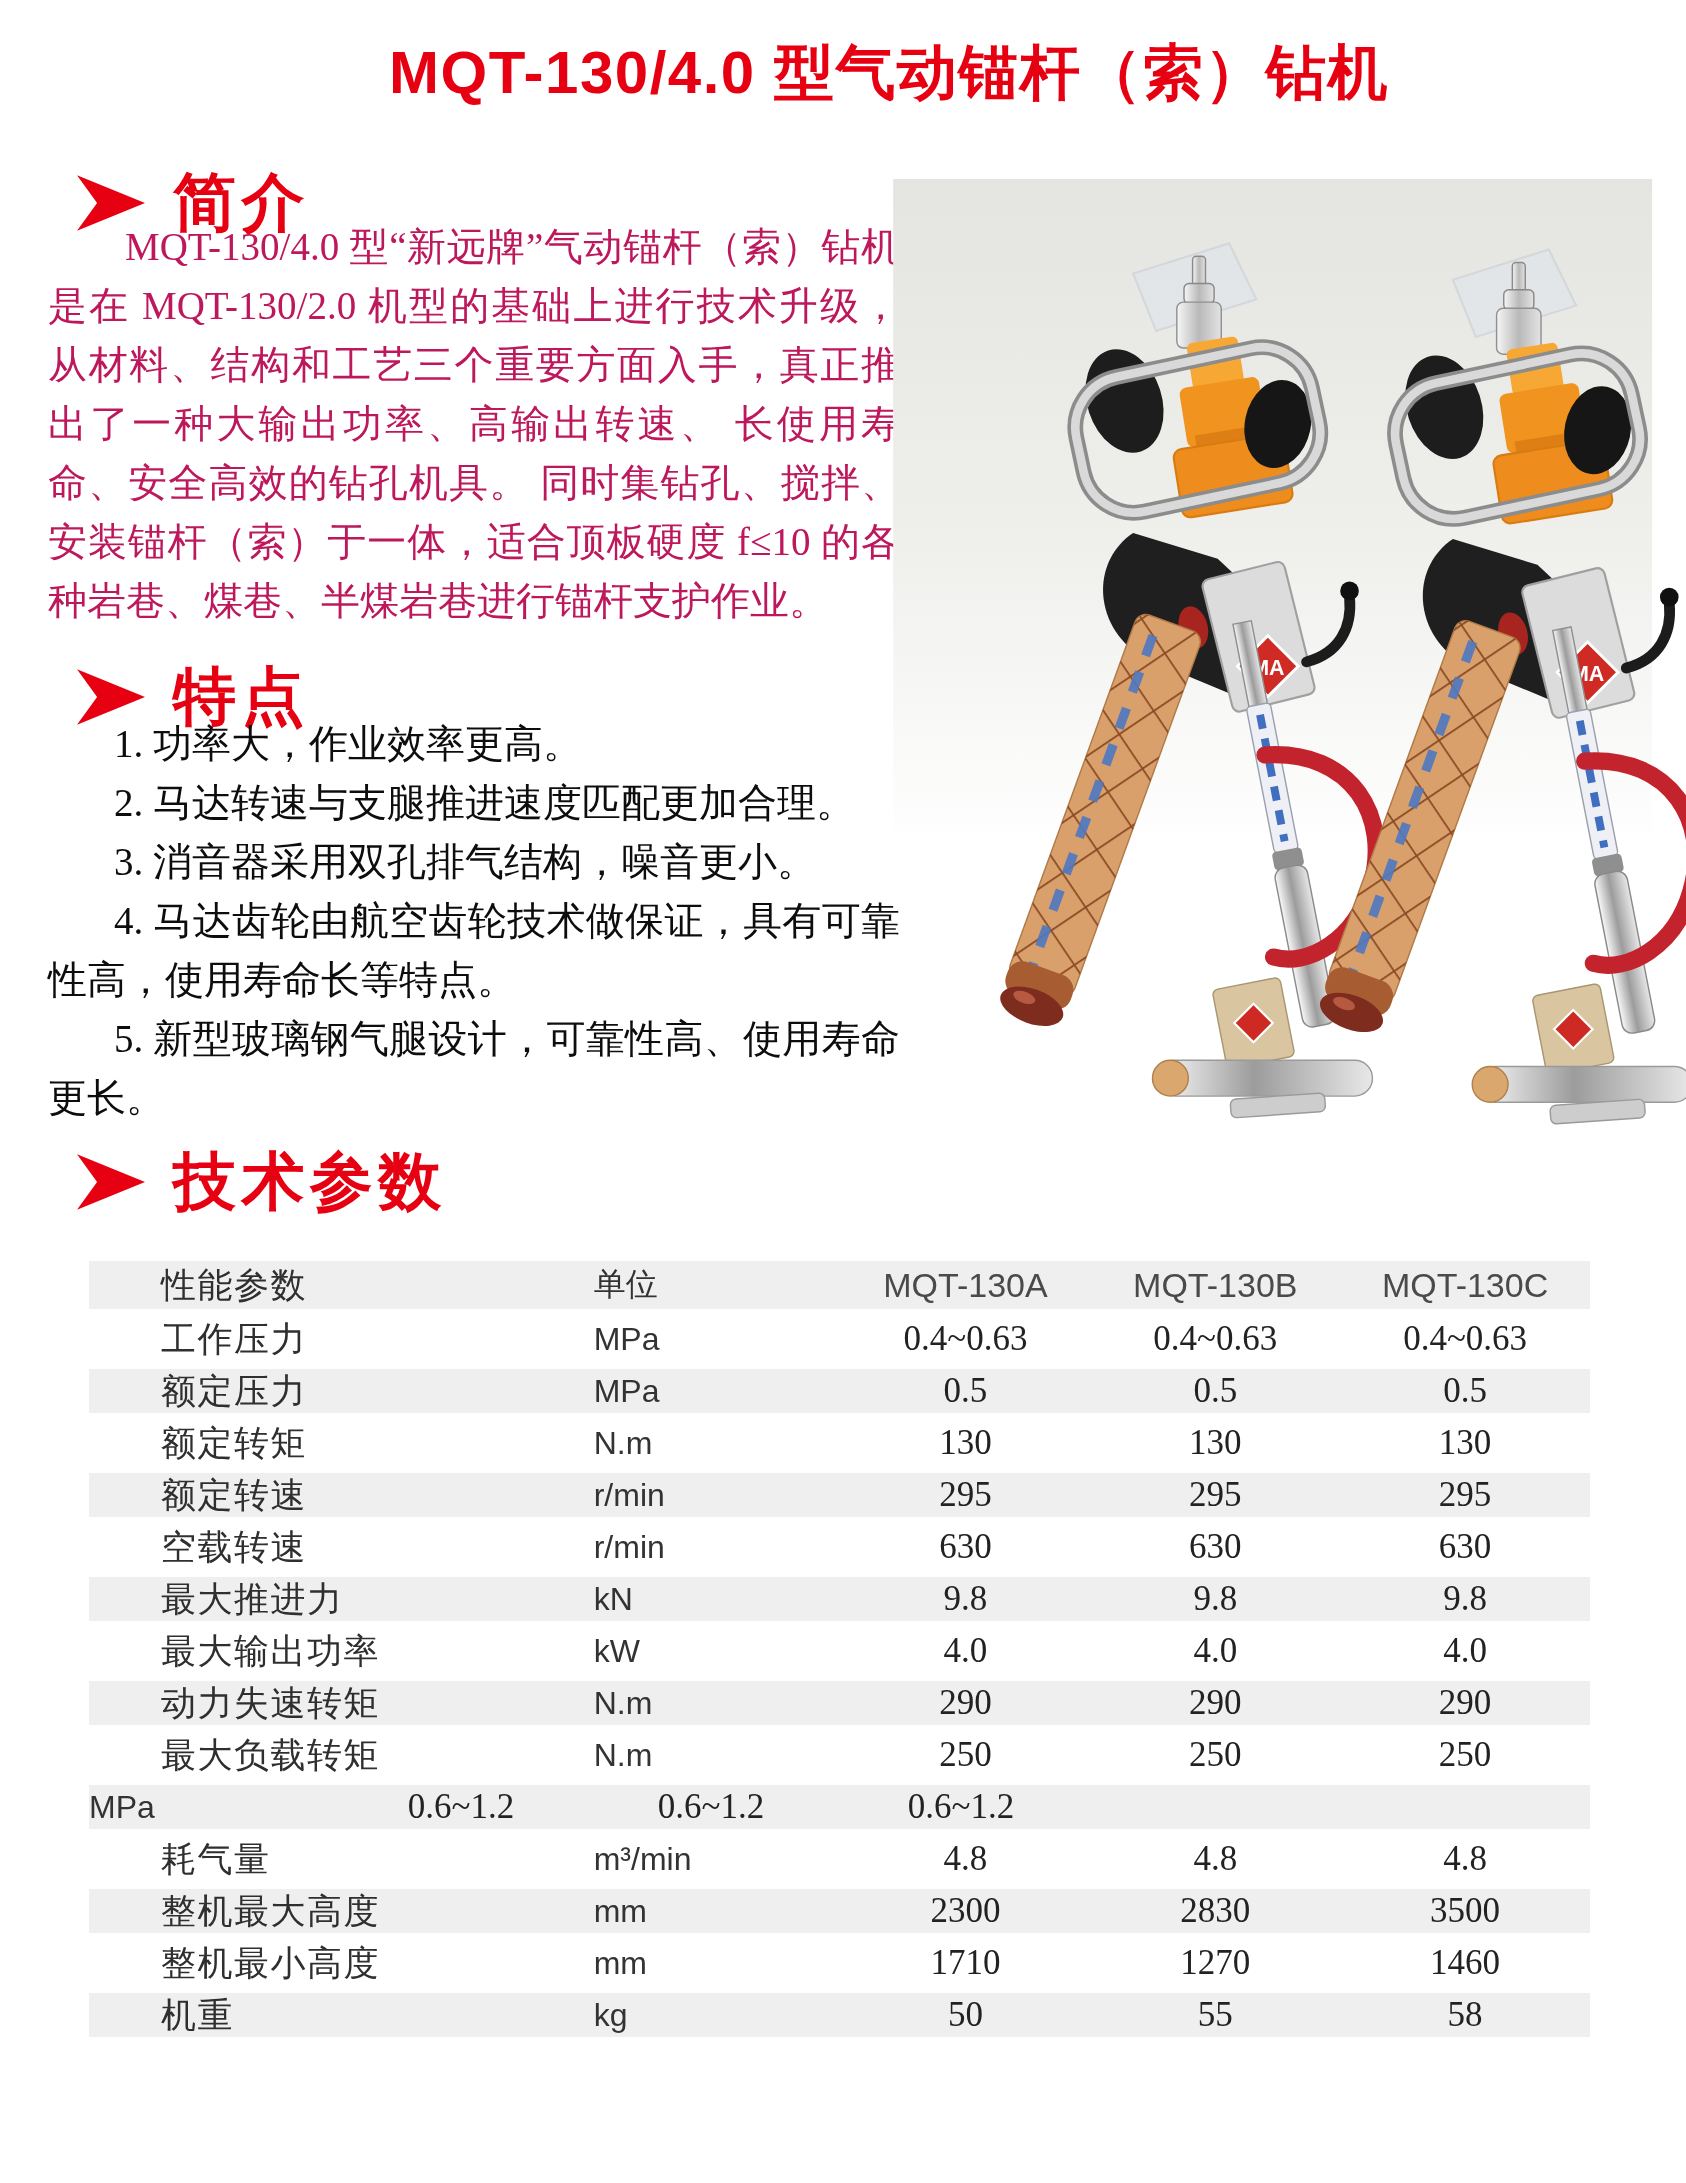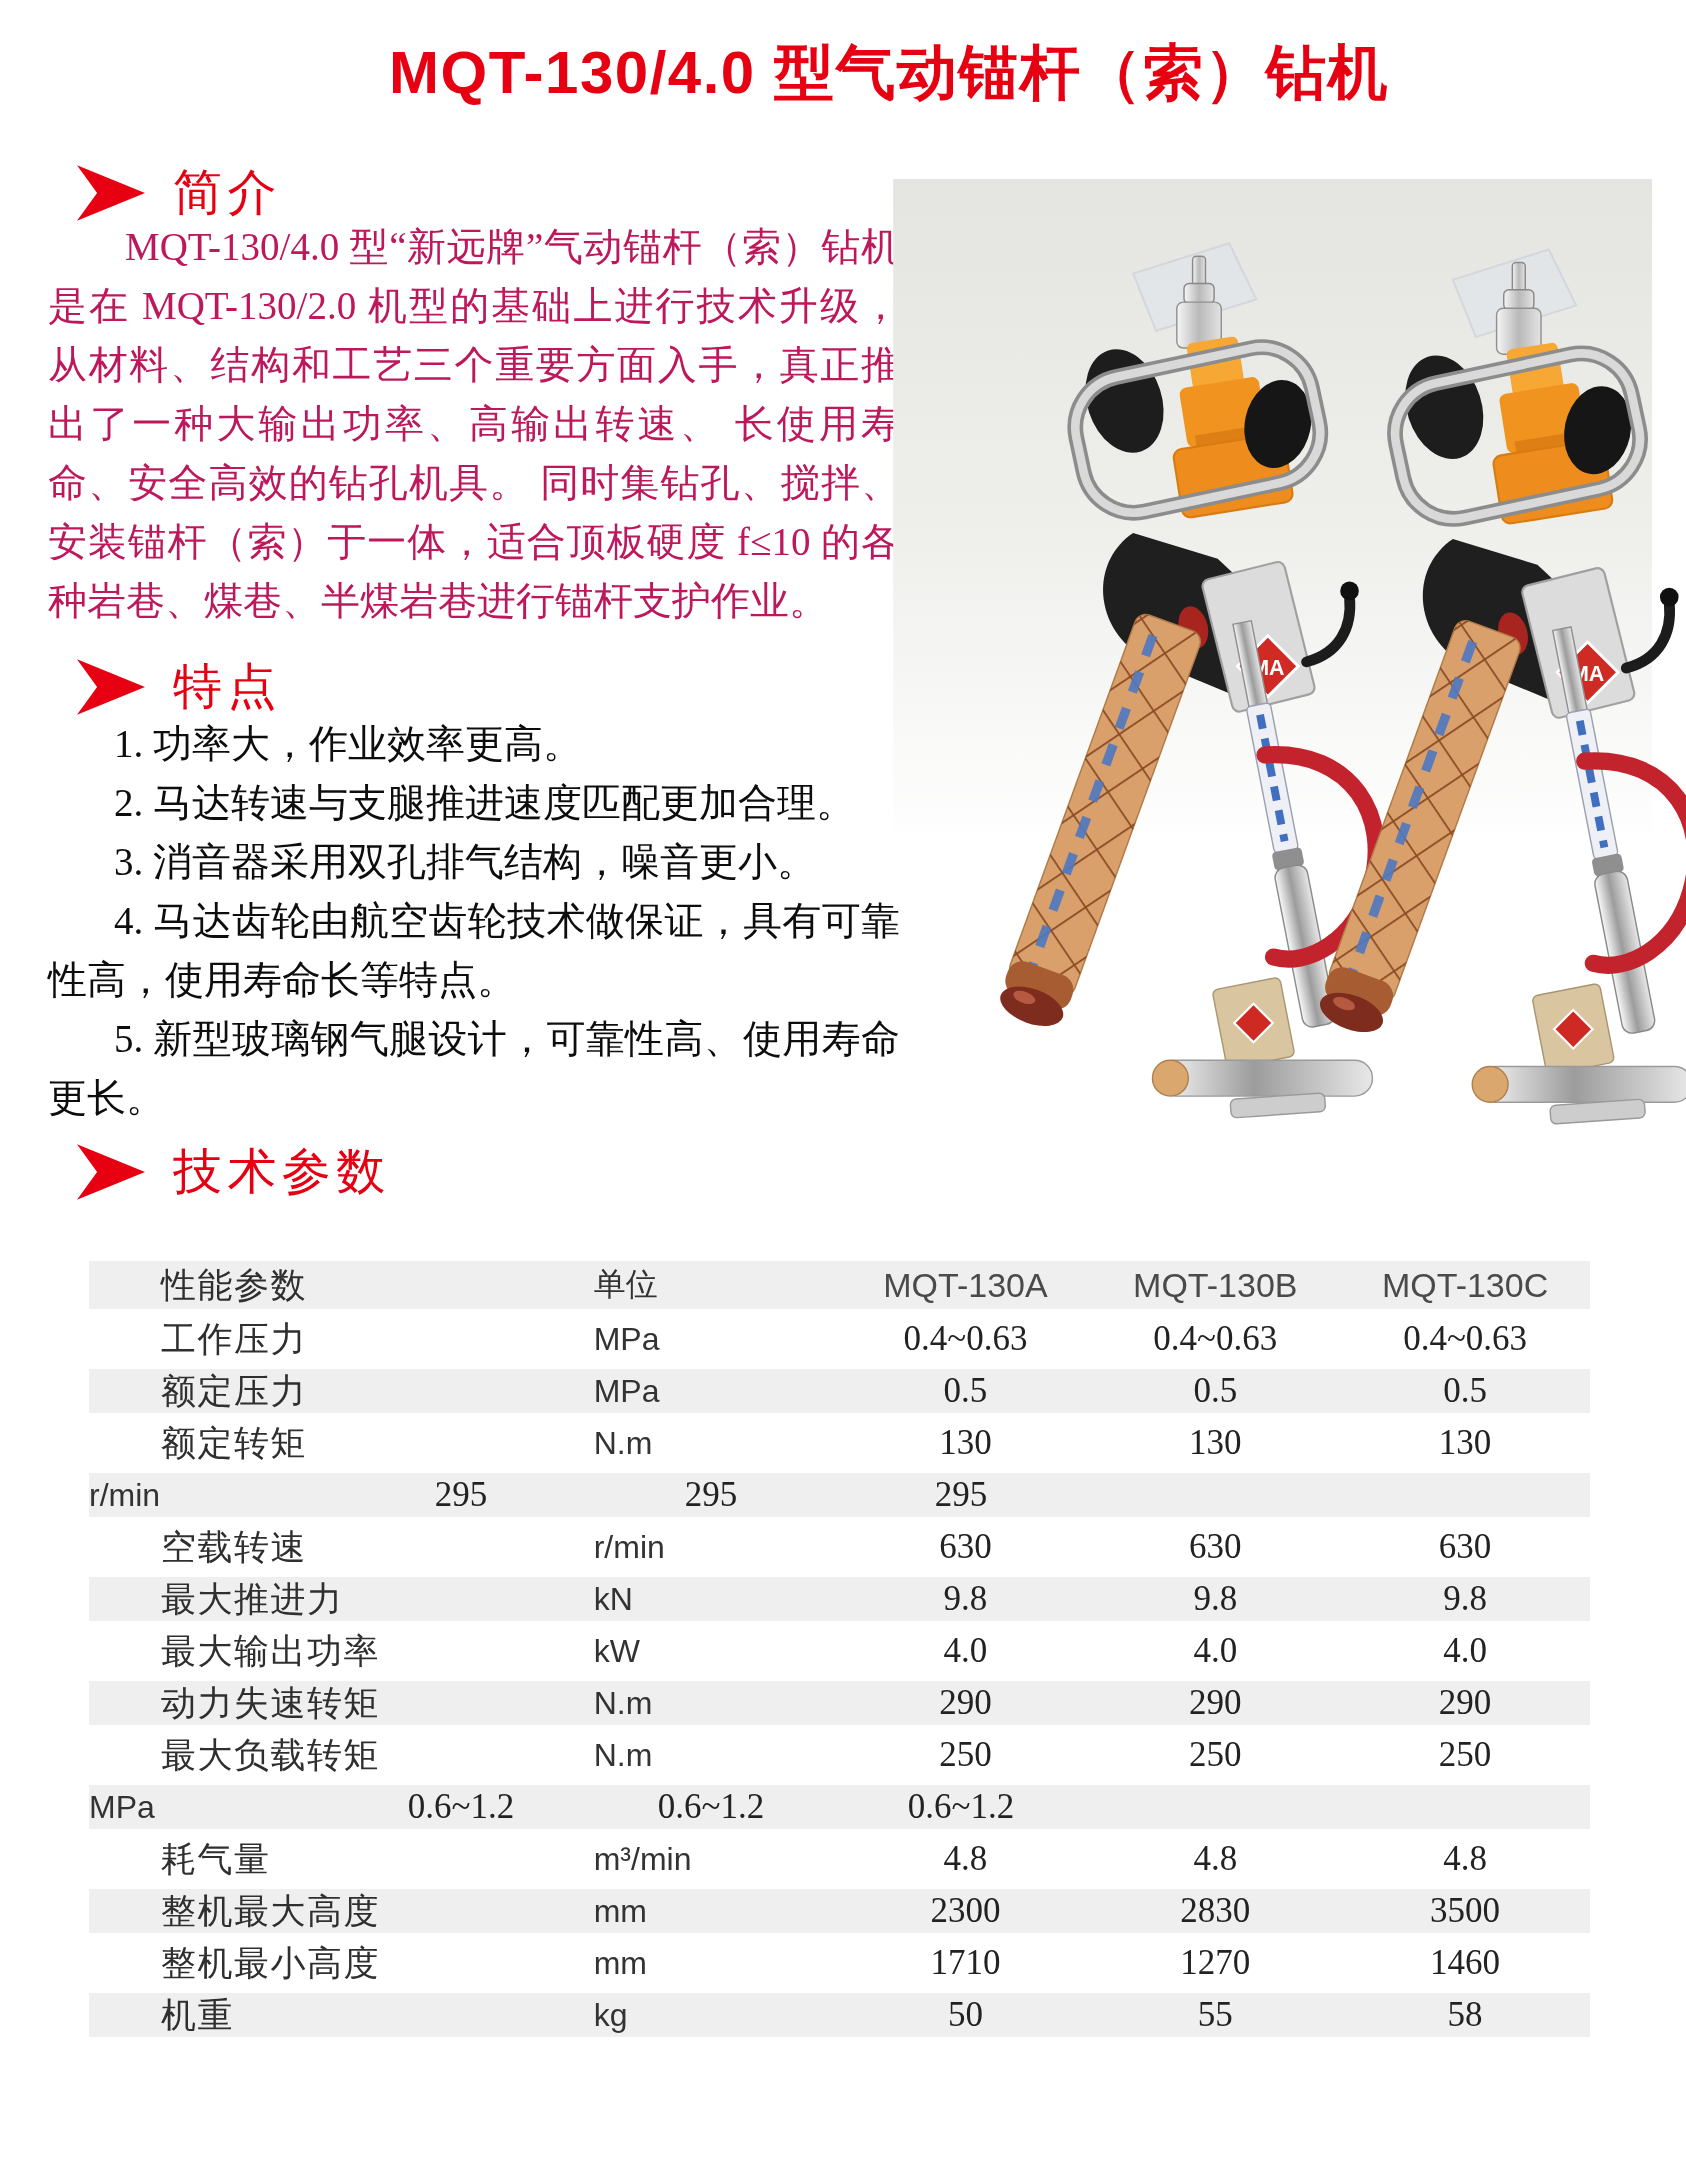--- a/index.html
+++ b/index.html
@@ -9,22 +9,22 @@
     overflow:hidden;
   }
   .page-title{
     position:absolute;top:23px;left:0;width:100%;margin:10px;
     text-align:center;font-family:"Liberation Sans","DejaVu Sans",sans-serif;
     font-weight:700;font-size:60px;letter-spacing:1.5px;color:#e60012;padding-left:36px;
   }
   .sec-head{position:absolute;display:flex;align-items:center;gap:28px;}
   .sec-arrow{width:68px;height:56px;flex:0 0 auto;}
   .sec-label{
-    font-family:"Liberation Sans","DejaVu Sans",sans-serif;font-weight:400;
-    font-size:49px;color:#e60012;letter-spacing:5.4px;white-space:nowrap;
+    font-family:"Liberation Sans","DejaVu Sans",sans-serif;font-weight:700;
+    font-size:63px;color:#e60012;letter-spacing:5.4px;white-space:nowrap;
   }
   .intro-paragraph{
     position:absolute;left:48px;top:217px;width:852px;margin:0;
     font-size:39px;line-height:59px;text-align:justify;text-indent:77px;color:#be185d;
   }
   .features-list{position:absolute;left:48px;top:714px;width:852px;}
   .features-list p{
     margin:0;font-size:39px;line-height:59px;text-align:justify;
     text-indent:66px;color:#0d0d0d;
   }
@@ -113,20 +113,21 @@
         <span class="c-val">0.5</span>
       </div>
       <div class="spec-row tall">
         <span class="c-param">额定转矩</span>
         <span class="c-unit">N.m</span>
         <span class="c-val">130</span>
         <span class="c-val">130</span>
         <span class="c-val">130</span>
       </div>
       <div class="spec-row short gray">
+        <span class="c-param">额定转速</span>
         <span class="c-unit">r/min</span>
         <span class="c-val">295</span>
         <span class="c-val">295</span>
         <span class="c-val">295</span>
       </div>
       <div class="spec-row tall">
         <span class="c-param">空载转速</span>
         <span class="c-unit">r/min</span>
         <span class="c-val">630</span>
         <span class="c-val">630</span>

